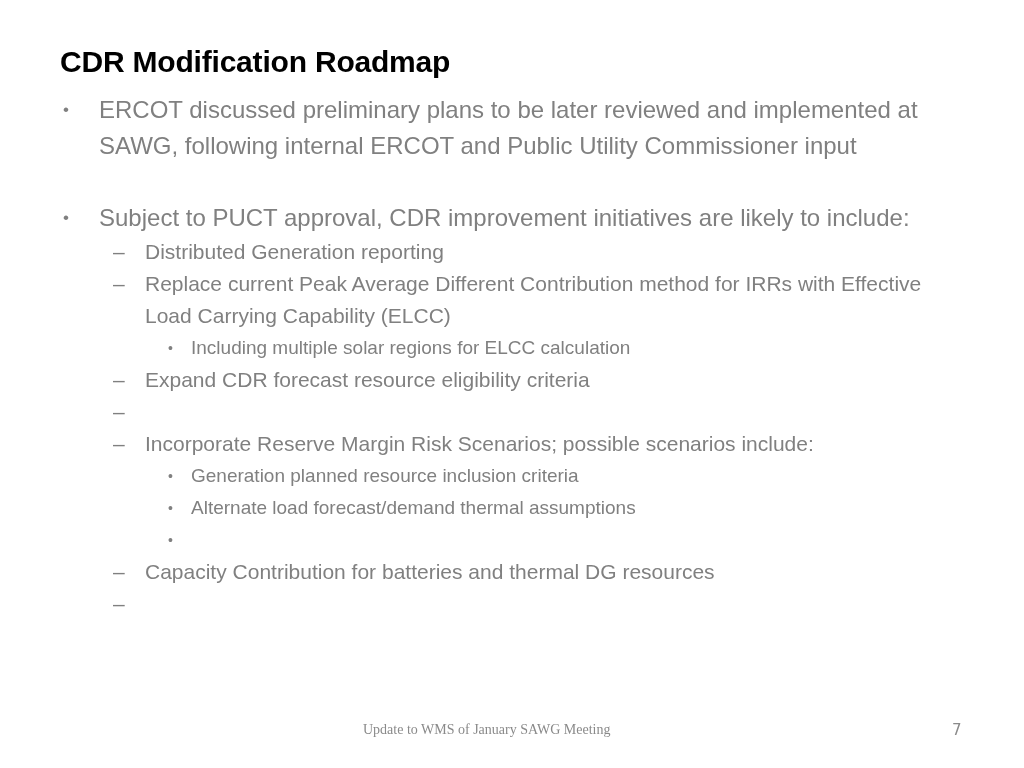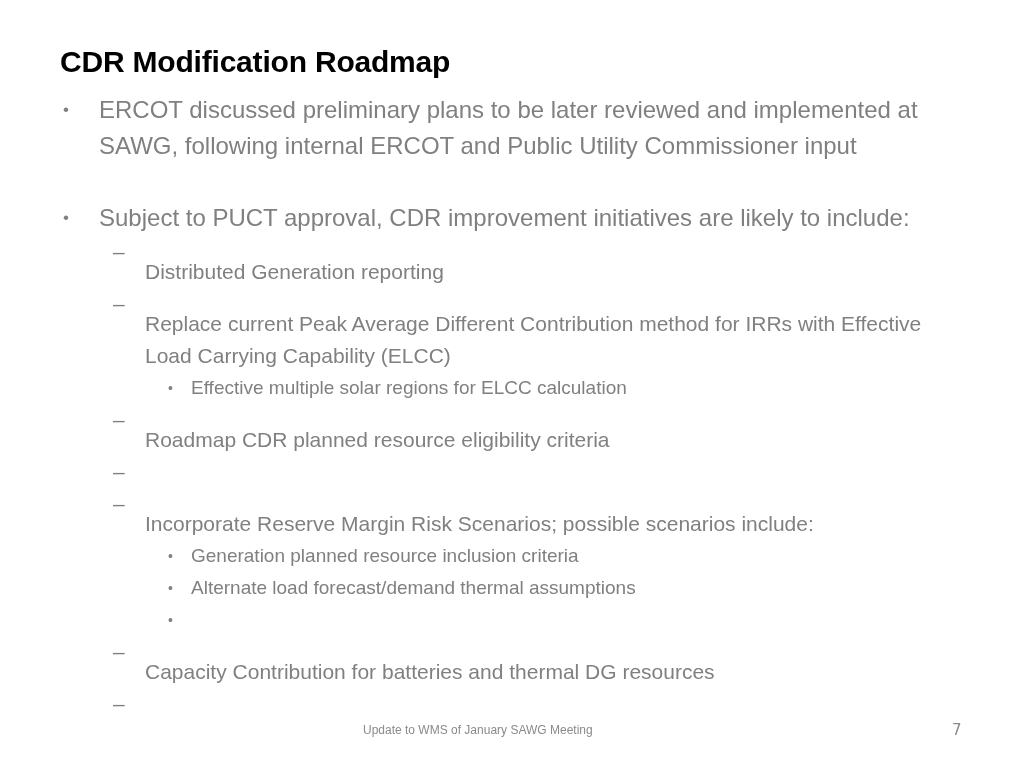--- a/index.html
+++ b/index.html
@@ -80,21 +80,20 @@
   }
   .lvl2 .marker {
     width: 32px;
     flex: 0 0 32px;
     font-size: 21px;
     line-height: 32px;
   }
   .lvl2 .btext {
     flex: 1 1 auto;
     max-width: 800px;
-    margin-top: 20px;
   }
 
   
   .lvl3 {
     font-size: 19px;
     line-height: 32px;
     padding-left: 108px;
   }
   .lvl3 .marker {
     width: 23px;
@@ -111,22 +110,22 @@
     position: absolute;
     left: 0;
     top: 720px;
     width: 1024px;
     height: 28px;
   }
   .footer-text {
     position: absolute;
     left: 363px;
     top: 0;
-    font-family: Liberation Sans, sans-serif;
-    font-size: 12px;
+    font-family: Liberation Serif, serif;
+    font-size: 14px;
     line-height: 20px;
     color: #8a8a8a;
     white-space: nowrap;
   }
   .footer-page {
     position: absolute;
     left: 952px;
     top: 0;
     font-family: "DejaVu Sans", sans-serif;
     font-size: 15px;
@@ -160,26 +159,26 @@
       <span class="btext">Distributed Generation reporting</span>
     </div>
 
     <div class="bullet-row lvl2">
       <span class="marker">–</span>
       <span class="btext">Replace current Peak Average Different Contribution method for IRRs with Effective Load Carrying Capability (ELCC)</span>
     </div>
 
     <div class="bullet-row lvl3">
       <span class="marker">•</span>
-      <span class="btext">Effective multiple solar regions for ELCC calculation</span>
-    </div>
-
-    <div class="bullet-row lvl2">
-      <span class="marker">–</span>
-      <span class="btext">Roadmap CDR planned resource eligibility criteria</span>
+      <span class="btext">Including multiple solar regions for ELCC calculation</span>
+    </div>
+
+    <div class="bullet-row lvl2">
+      <span class="marker">–</span>
+      <span class="btext">Expand CDR forecast resource eligibility criteria</span>
     </div>
 
     <div class="bullet-row lvl2">
       <span class="marker">–</span>
     </div>
 
     <div class="bullet-row lvl2">
       <span class="marker">–</span>
       <span class="btext">Incorporate Reserve Margin Risk Scenarios; possible scenarios include:</span>
     </div>

